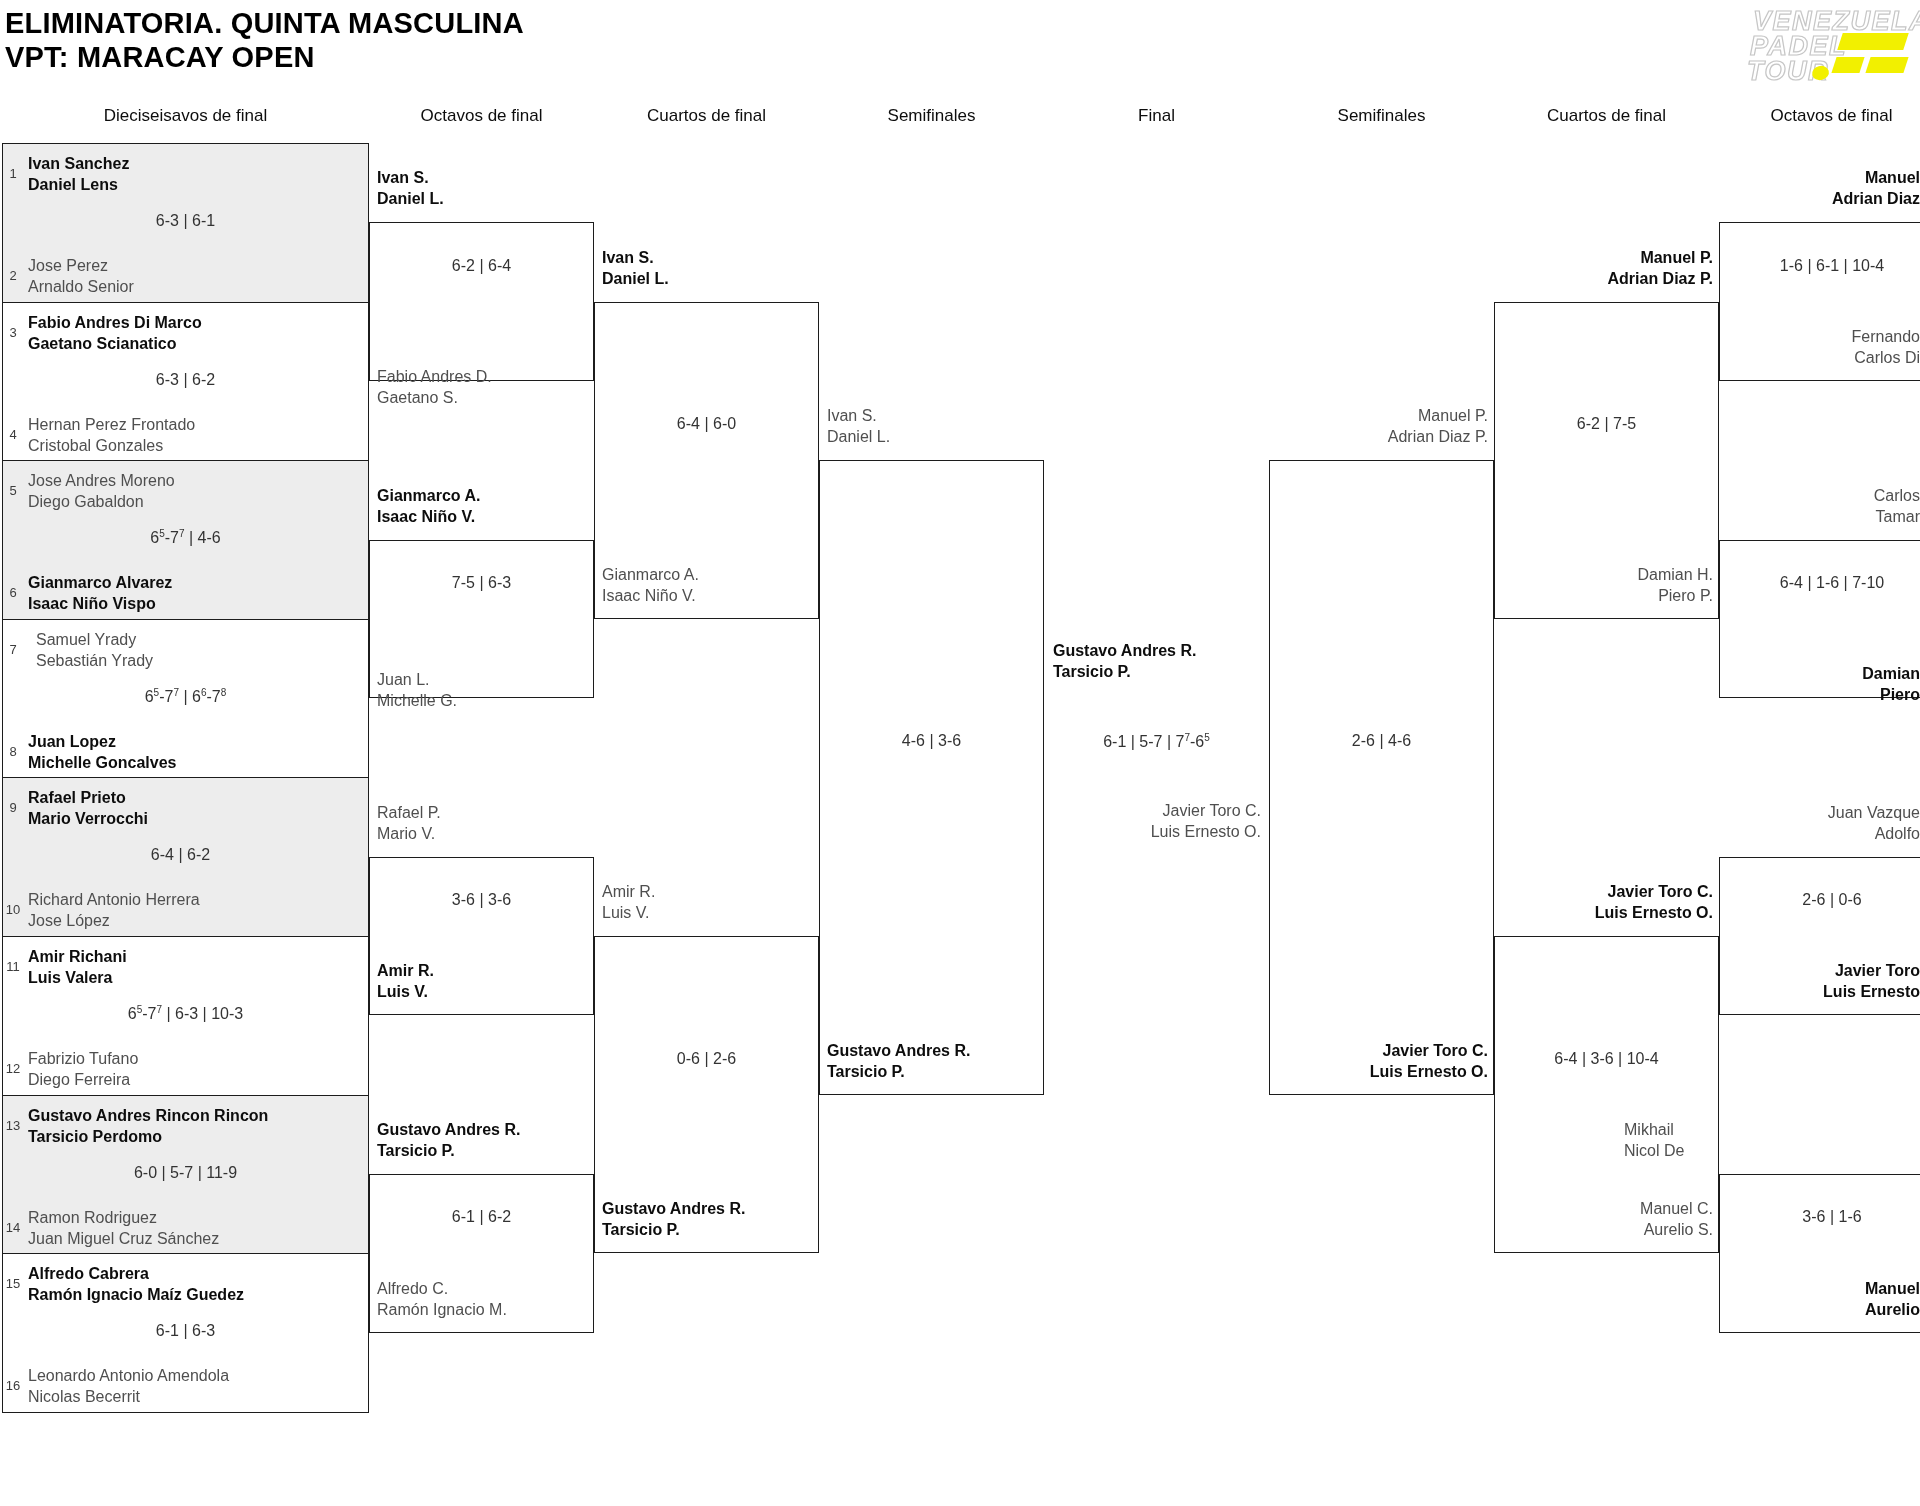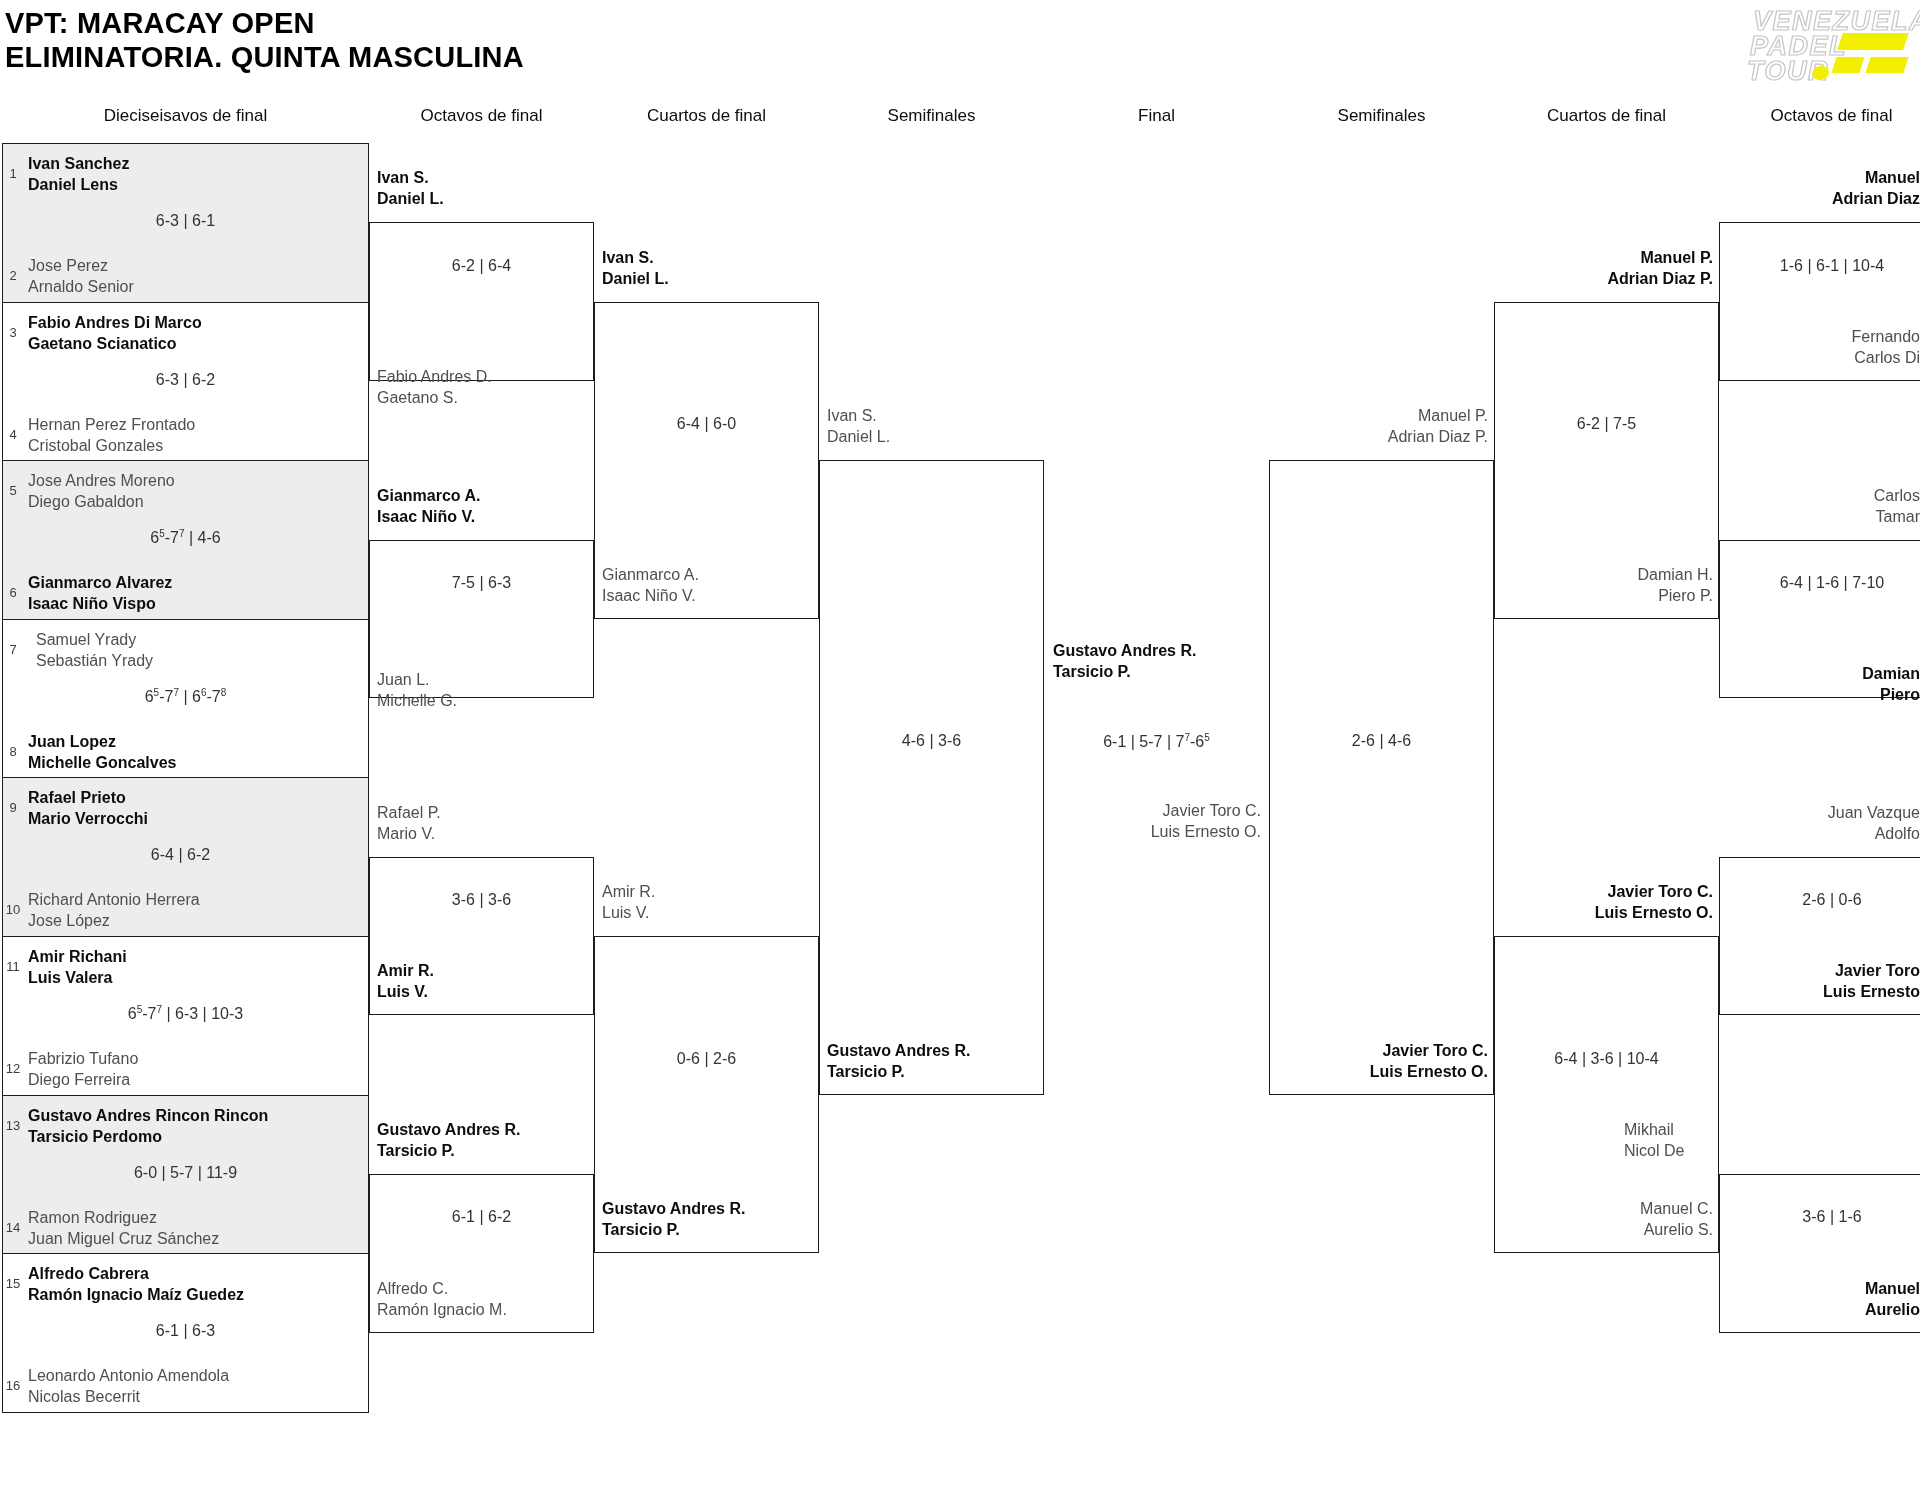--- a/index.html
+++ b/index.html
@@ -18,22 +18,22 @@
   .logo-word{position:absolute;font-style:italic;font-weight:bold;font-size:27px;letter-spacing:1.5px;
              color:#ffffff;-webkit-text-stroke:1.2px #c6c6c6;text-shadow:0 0 1px #d2d2d2;white-space:nowrap;}
   .logo-bar{position:absolute;background:#f2f000;transform:skewX(-18deg);}
   .logo-dot{position:absolute;background:#f2f000;border-radius:50%;transform:rotate(-15deg);}
 </style>
 </head>
 <body>
 
 <div id="canvas">
   <div class="title">
+    <div>ELIMINATORIA. QUINTA MASCULINA</div>
     <div>VPT: MARACAY OPEN</div>
-    <div>ELIMINATORIA. QUINTA MASCULINA</div>
   </div>
 
   <div>
     <div class="logo-word" style="left:1753px;top:6px">VENEZUELA</div>
     <div class="logo-word" style="left:1750px;top:31px">PADEL</div>
     <div class="logo-word" style="left:1747px;top:56px">TOUR</div>
     <div class="logo-bar" style="left:1840px;top:33px;width:66px;height:17px"></div>
     <div class="logo-bar" style="left:1834px;top:57px;width:28px;height:16px"></div>
     <div class="logo-bar" style="left:1868px;top:57px;width:38px;height:16px"></div>
     <div class="logo-dot" style="left:1812px;top:66px;width:17px;height:14px"></div>

